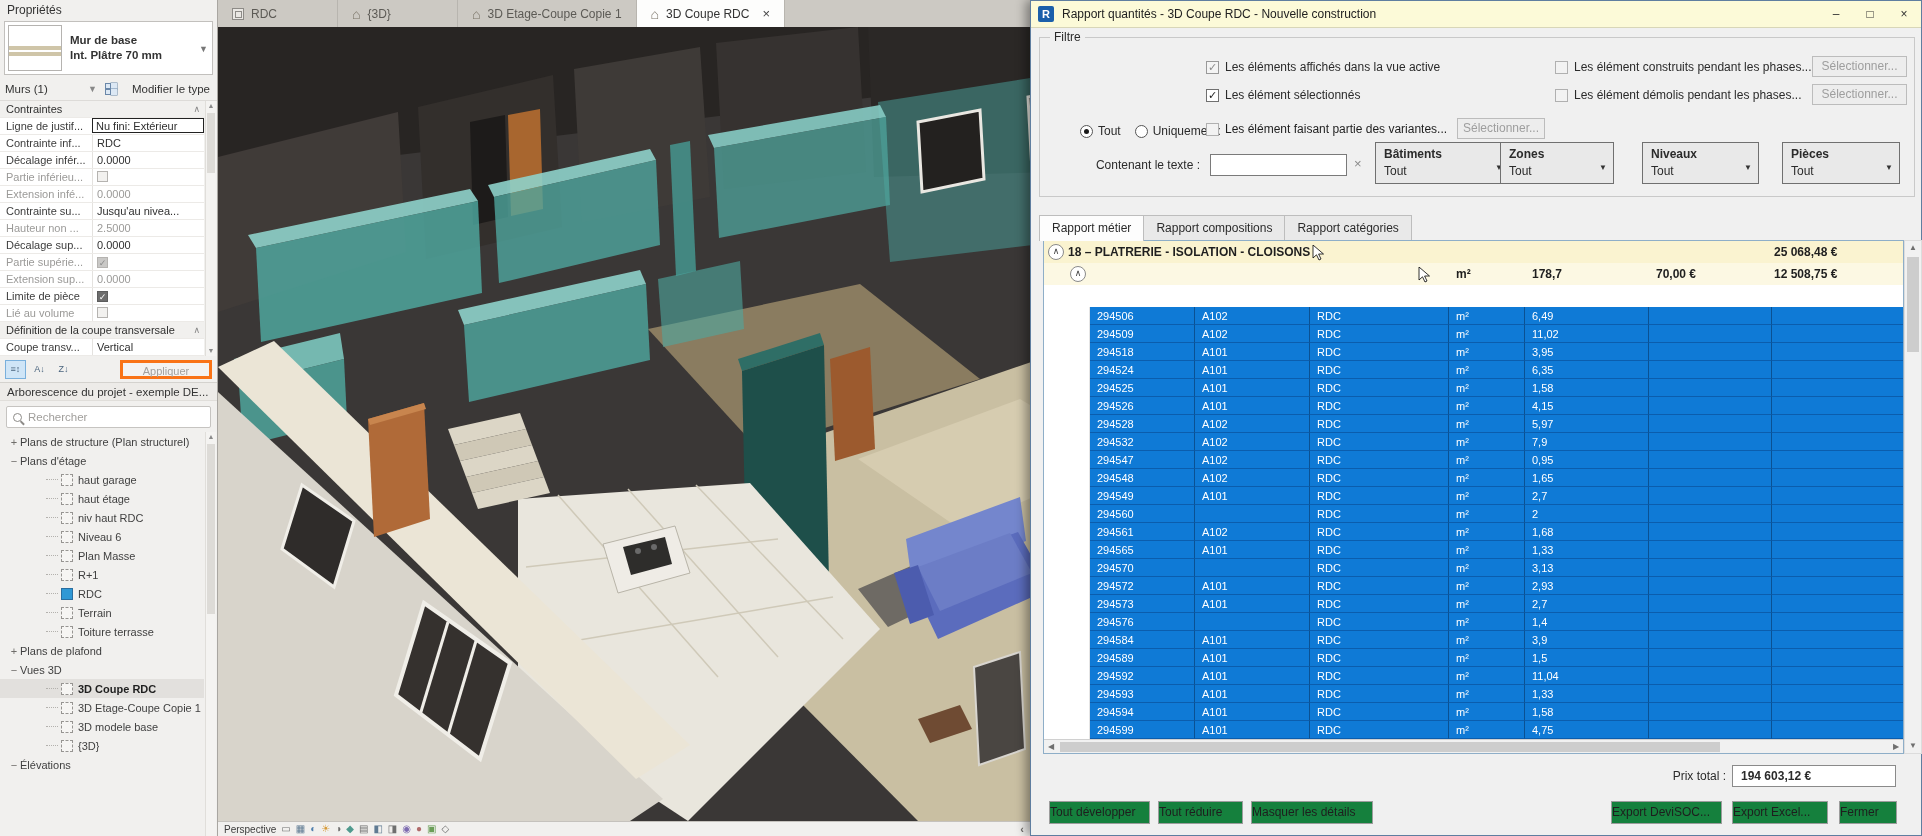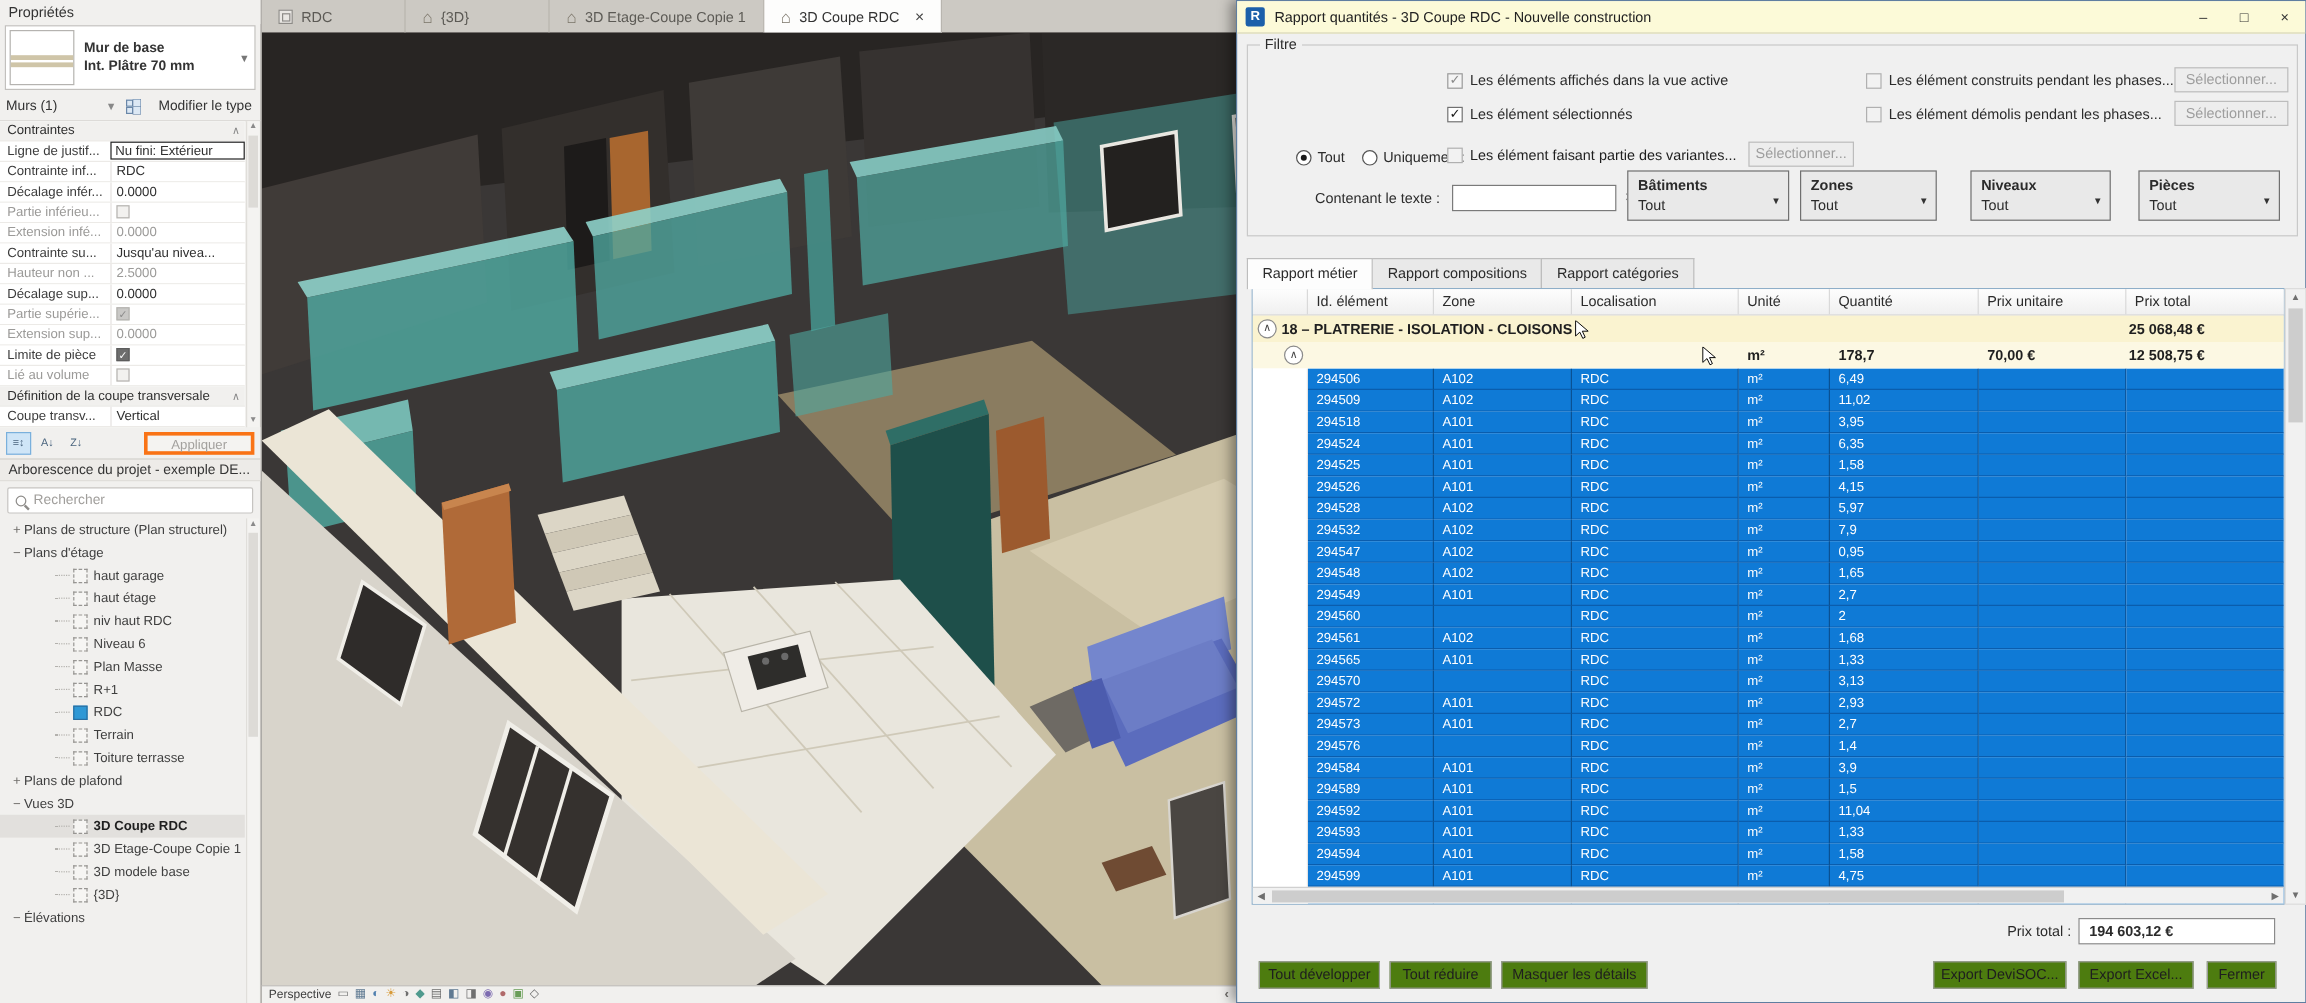--- a/index.html
+++ b/index.html
@@ -130,21 +130,21 @@
   .hscroll { position:absolute; left:0; right:0; bottom:0; height:14px; background:#f1f1f1; border-top:1px solid #d0d0d0; display:flex; align-items:center; font-size:8px; color:#6f6f6f; }
   .hscroll .harr { width:14px; text-align:center; }
   .hscroll .hthumb { height:10px; background:#cdcdcd; width:660px; margin-left:2px; }
   .vscroll { position:absolute; left:873px; top:239px; width:18px; height:514px; background:#f1f1f1; border:1px solid #dcdcdc; font-size:8px; color:#6f6f6f; text-align:center; }
   .vscroll .varr { display:block; height:14px; line-height:14px; }
   .vscroll .varr.bot { position:absolute; bottom:0; left:0; right:0; }
   .vscroll .vthumb { position:absolute; left:2px; right:2px; top:16px; height:95px; background:#cdcdcd; }
 
   .ft-label { position:absolute; left:555px; top:768px; width:140px; text-align:right; font-size:12px; }
   .ft-box { position:absolute; left:701px; top:764px; width:164px; height:22px; background:#fff; border:1px solid #8a8a8a; font-weight:bold; font-size:12px; line-height:20px; padding-left:8px; }
-  .abtn { position:absolute; top:800px; height:23px; border:1px solid #9c9c9c; background:#4d7c0f; font-size:12px; text-align:center; line-height:21px; color:#1e1e1e; }
+  .abtn { position:absolute; top:800px; height:23px; border:1px solid #9c9c9c; background:#15803d; font-size:12px; text-align:left; line-height:21px; color:#1e1e1e; }
 
   [data-interactable="true"] { cursor:default; }
 </style>
 </head>
 <body>
 
 <div class="screen" data-interactable="false">
 
   <div class="viewport" data-interactable="false">
     <div class="vtabs" id="view-tabs" data-interactable="false">
@@ -516,21 +516,21 @@
       <div class="fcb" style="left:515px;top:50px;" data-interactable="true">
         <span class="cbox offdis" data-interactable="false"></span>
         <span data-interactable="false">Les élément démolis pendant les phases...</span>
       </div>
       <span class="selbtn" style="left:772px;top:46px;width:95px;" data-interactable="true">Sélectionner...</span>
 
       <span class="containslbl" data-interactable="false">Contenant le texte :</span>
       <span class="textinput" data-interactable="true"></span>
       <span class="clearx" data-interactable="true">×</span>
 
-      <span id="filter-dropdowns"><div class="fdrop" data-interactable="true" style="left: 316px; width: 135px;">
+      <span id="filter-dropdowns"><div class="fdrop" data-interactable="true" style="left: 335px; width: 135px;">
             <div class="t1" data-interactable="false">Bâtiments</div>
             <div class="t2" data-interactable="false">Tout</div>
             <span class="arr" data-interactable="false">▼</span>
           </div><div class="fdrop" data-interactable="true" style="left: 460px; width: 114px;">
             <div class="t1" data-interactable="false">Zones</div>
             <div class="t2" data-interactable="false">Tout</div>
             <span class="arr" data-interactable="false">▼</span>
           </div><div class="fdrop" data-interactable="true" style="left: 602px; width: 117px;">
             <div class="t1" data-interactable="false">Niveaux</div>
             <div class="t2" data-interactable="false">Tout</div>
@@ -542,30 +542,20 @@
           </div></span>
     </div>
 
     <div class="rq-tabs" id="rq-tabs" data-interactable="false">
         <div class="rq-tab active" data-interactable="true">Rapport métier</div>
         <div class="rq-tab" data-interactable="true">Rapport compositions</div>
         <div class="rq-tab" data-interactable="true">Rapport catégories</div>
       </div>
 
     <div class="rq-table" data-interactable="false">
-      <div class="rq-head" id="rq-cols" data-interactable="false">
-          <span class="rq-th" data-interactable="false" style="width: 46px;"></span>
-          <span class="rq-th" data-interactable="true" style="width: 105px;">Id. élément</span>
-          <span class="rq-th" data-interactable="true" style="width: 115px;">Zone</span>
-          <span class="rq-th" data-interactable="true" style="width: 139px;">Localisation</span>
-          <span class="rq-th" data-interactable="true" style="width: 76px;">Unité</span>
-          <span class="rq-th" data-interactable="true" style="width: 124px;">Quantité</span>
-          <span class="rq-th" data-interactable="true" style="width: 123px;">Prix unitaire</span>
-          <span class="rq-th" data-interactable="true" style="width: 133px;">Prix total</span>
-        </div>
 
       <div class="grow grow1" data-interactable="true" style="position: relative;">
         <span class="gexp" style="left:4px;" data-interactable="true">∧</span>
         <span class="glabel" style="left:24px;width:540px;" data-interactable="false">18 – PLATRERIE - ISOLATION - CLOISONS</span>
         <svg class="cursor-svg" style="left:268px;" viewBox="0 0 12 16" data-interactable="false">
             <path d="M1 0 L1 13 L4.5 9.8 L7 15 L9 14 L6.6 9 L11.5 9 Z" fill="#fff" stroke="#000" stroke-width="0.8"></path>
           </svg>
         <span class="gval" style="left:730px;width:125px;" data-interactable="false">25 068,48 €</span>
       </div>
 

